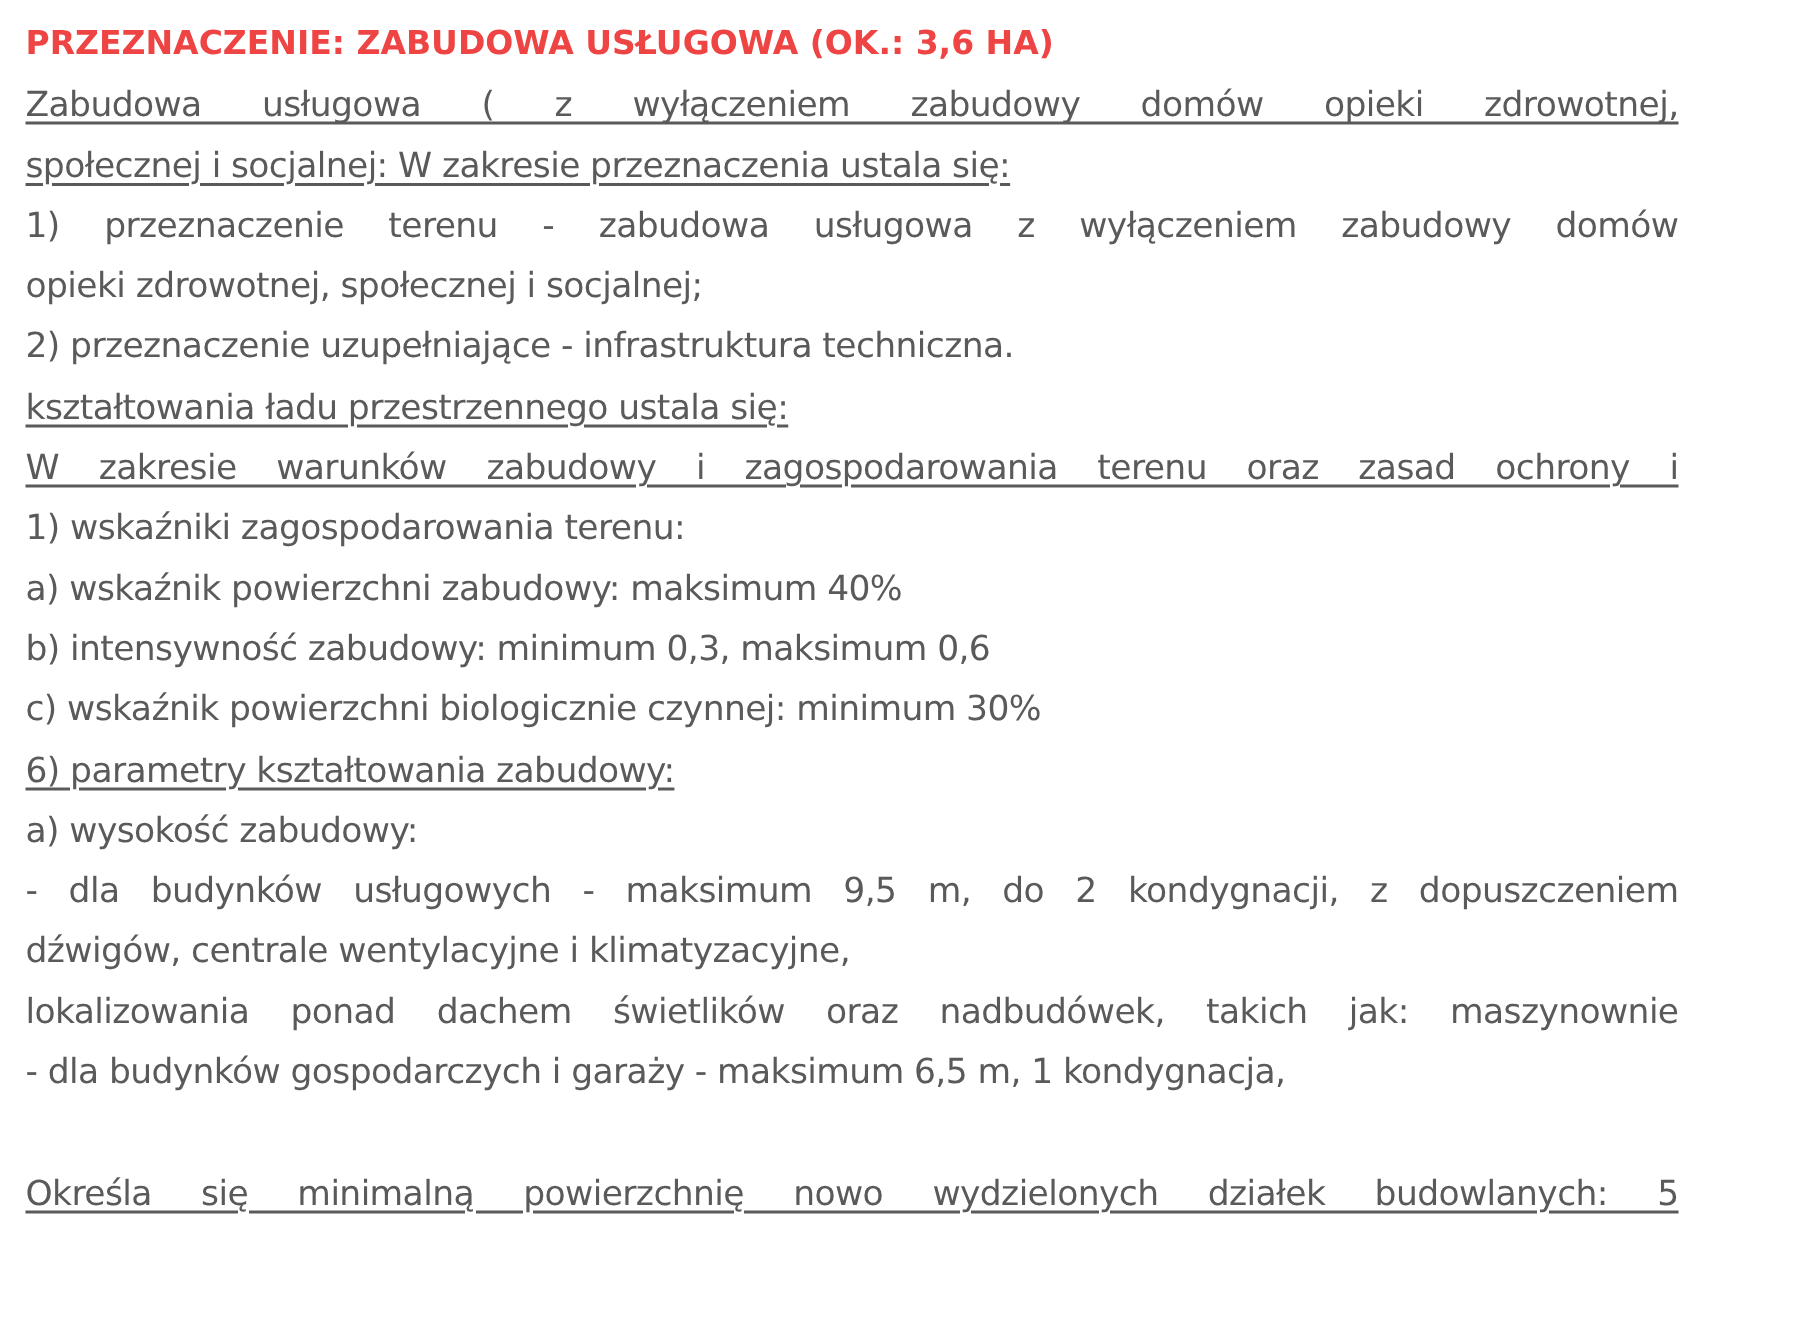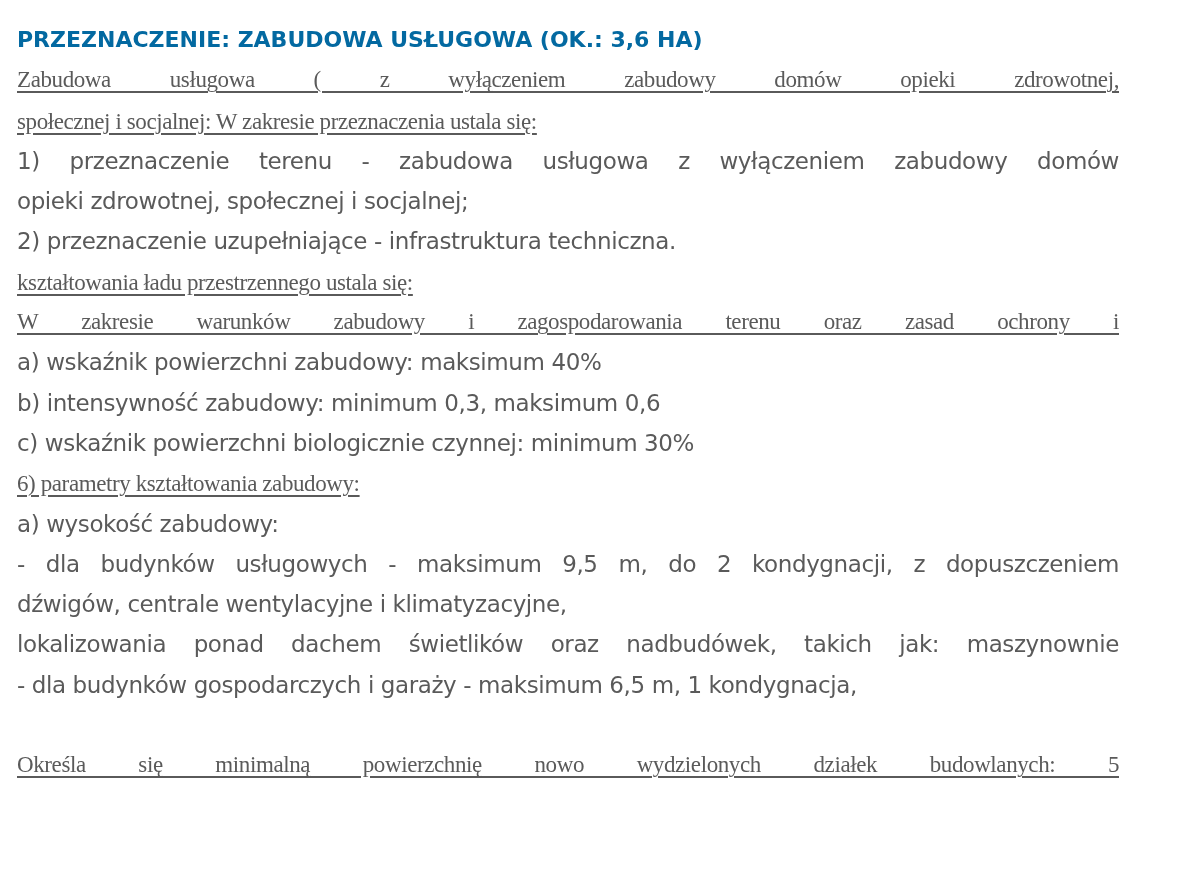--- a/index.html
+++ b/index.html
@@ -7,38 +7,39 @@
   .doc {
     position: absolute; left: 17px; top: 10px; width: 1102px;
     font-family: "DejaVu Sans", sans-serif;
     color: #5a5a5a;
     font-size: 23px;
     line-height: 40.3px;
     letter-spacing: -0.4px;
   }
   .line { white-space: nowrap; height: 40.3px; }
   .just { text-align: justify; text-align-last: justify; white-space: normal; }
-  .u { text-decoration: underline; text-decoration-thickness: 2px; text-underline-offset: 4px; font-family: Liberation Serif, serif; }
-  .title { font-weight: bold; font-size: 22px; color: #0369a1; letter-spacing: 0; margin-top: 10px; }
+  .u { text-decoration: underline; text-decoration-thickness: 2px; text-underline-offset: 4px; }
+  .title { font-weight: bold; font-size: 22px; color: #ef4444; letter-spacing: 0; }
   .blank { height: 40.3px; }
 </style>
 </head>
 <body>
 
 <div class="doc">
   <div class="line title">PRZEZNACZENIE: ZABUDOWA USŁUGOWA (OK.: 3,6 HA)</div>
 
   <div class="line just u">Zabudowa usługowa ( z wyłączeniem zabudowy domów opieki zdrowotnej,</div>
   <div class="line"><span class="u">społecznej i socjalnej: W zakresie przeznaczenia ustala się:</span></div>
   <div class="line just">1) przeznaczenie terenu - zabudowa usługowa z wyłączeniem zabudowy domów</div>
   <div class="line">opieki zdrowotnej, społecznej i socjalnej;</div>
   <div class="line">2) przeznaczenie uzupełniające - infrastruktura techniczna.</div>
 
   <div class="line"><span class="u">kształtowania ładu przestrzennego ustala się:</span></div>
   <div class="line just u">W zakresie warunków zabudowy i zagospodarowania terenu oraz zasad ochrony i</div>
+  <div class="line">1) wskaźniki zagospodarowania terenu:</div>
   <div class="line">a) wskaźnik powierzchni zabudowy: maksimum 40%</div>
   <div class="line">b) intensywność zabudowy: minimum 0,3, maksimum 0,6</div>
   <div class="line">c) wskaźnik powierzchni biologicznie czynnej: minimum 30%</div>
   <div class="line"><span class="u">6) parametry kształtowania zabudowy:</span></div>
   <div class="line">a) wysokość zabudowy:</div>
   <div class="line just">- dla budynków usługowych - maksimum 9,5 m, do 2 kondygnacji, z dopuszczeniem</div>
   <div class="line">dźwigów, centrale wentylacyjne i klimatyzacyjne,</div>
   <div class="line just">lokalizowania ponad dachem świetlików oraz nadbudówek, takich jak: maszynownie</div>
   <div class="line">- dla budynków gospodarczych i garaży - maksimum 6,5 m, 1 kondygnacja,</div>
 

